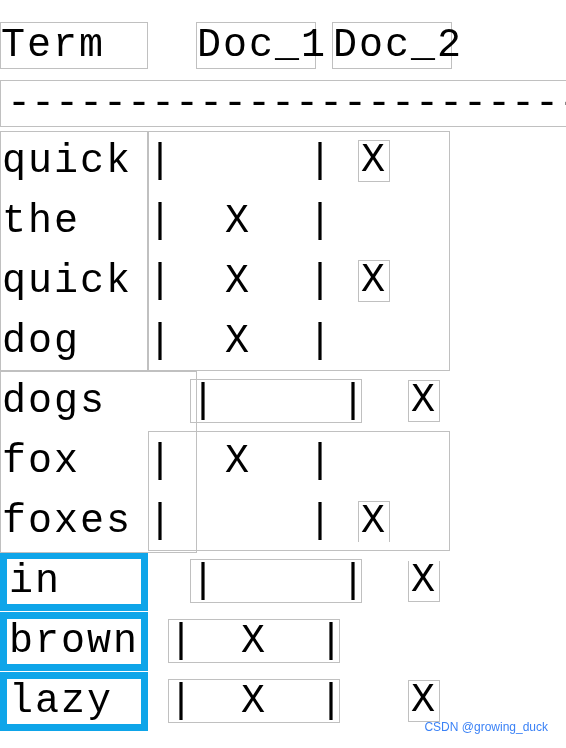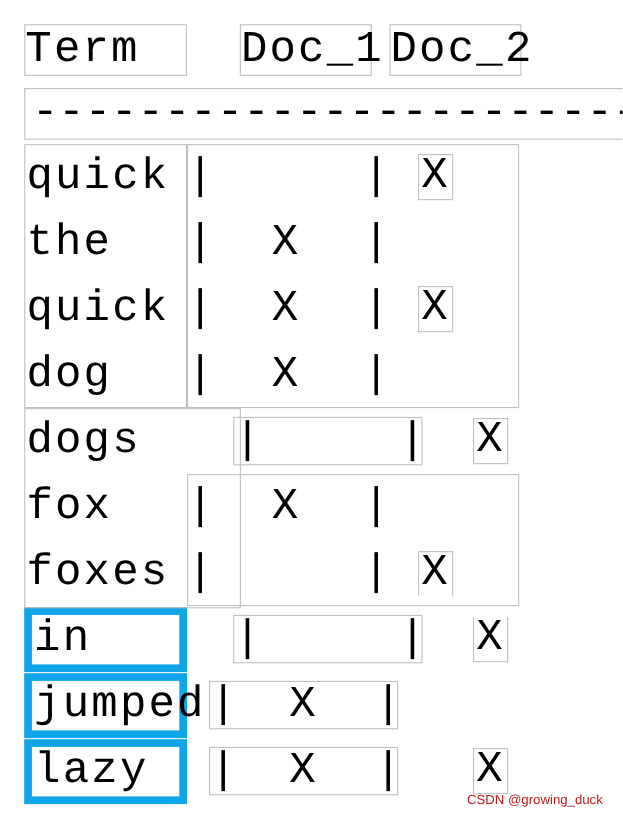--- a/index.html
+++ b/index.html
@@ -14,21 +14,20 @@
       font-family: "Courier New", Courier, monospace;
       font-size: 40px;
       letter-spacing: 2px;
       font-weight: normal;
       color: #000;
       position: relative;
       overflow: hidden;
     }
     .table {
       padding-top: 15px;
-      padding-left: 22px;
     }
     .row {
       display: flex;
       height: 60px;
       align-items: center;
     }
     .cell {
       display: inline-block;
       white-space: pre;
     }
@@ -79,21 +78,21 @@
       padding: 0 2px;
       line-height: 1;
     }
     .watermark {
       position: absolute;
       bottom: 14px;
       right: 18px;
       font-family: Arial, sans-serif;
       font-size: 12px;
       letter-spacing: 0;
-      color: #b91c1c;
+      color: #3b82f6;
       pointer-events: none;
     }
     .term-col-box {
       border: 7px solid #0ea5e9;
       width: 148px;
       padding-left: 2px;
     }
     .d2x {
       width: 120px;
       text-align: center;
@@ -190,21 +189,21 @@
     <span class="boxed" style="display:flex; align-items:center; height:44px;">
       <span class="cell sep-col">|</span>
       <span class="cell" style="width:130px; text-align:center;"></span>
       <span class="cell sep-col">|</span>
     </span>
     <span class="cell" style="width:46px"></span>
     <span class="" style="display:inline-block; border:1px solid #c0c0c0; border-top:none; padding:0 2px; line-height:1;">X</span>
   </div>
 
   <div class="row rownorm">
-    <span class="term-col-box">jumped</span>
+    <span class="term-col-box">brown</span>
     <span style="width:20px; display:inline-block;"></span>
     <span class="boxed" style="display:flex; align-items:center; height:44px;">
       <span class="cell sep-col">|</span>
       <span class="cell" style="width:130px; text-align:center;">X</span>
       <span class="cell sep-col">|</span>
     </span>
     <span class="cell d2x"></span>
   </div>
 
   <div class="row rownorm">

